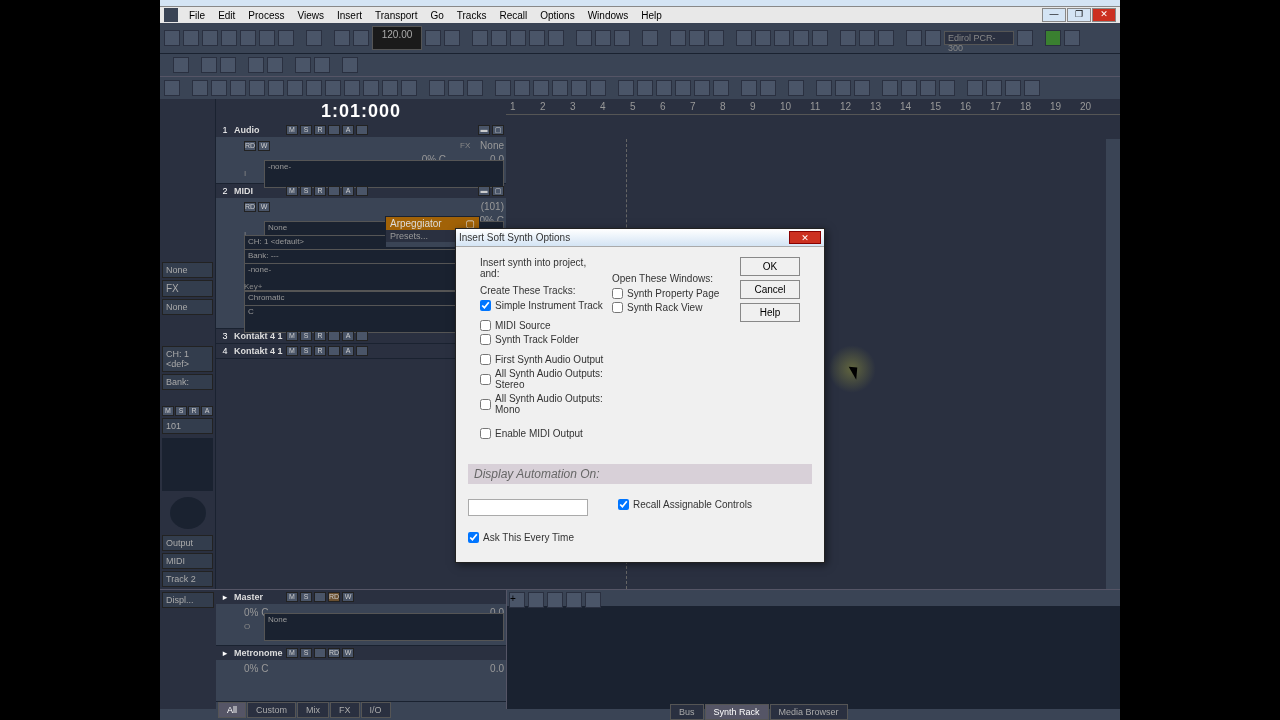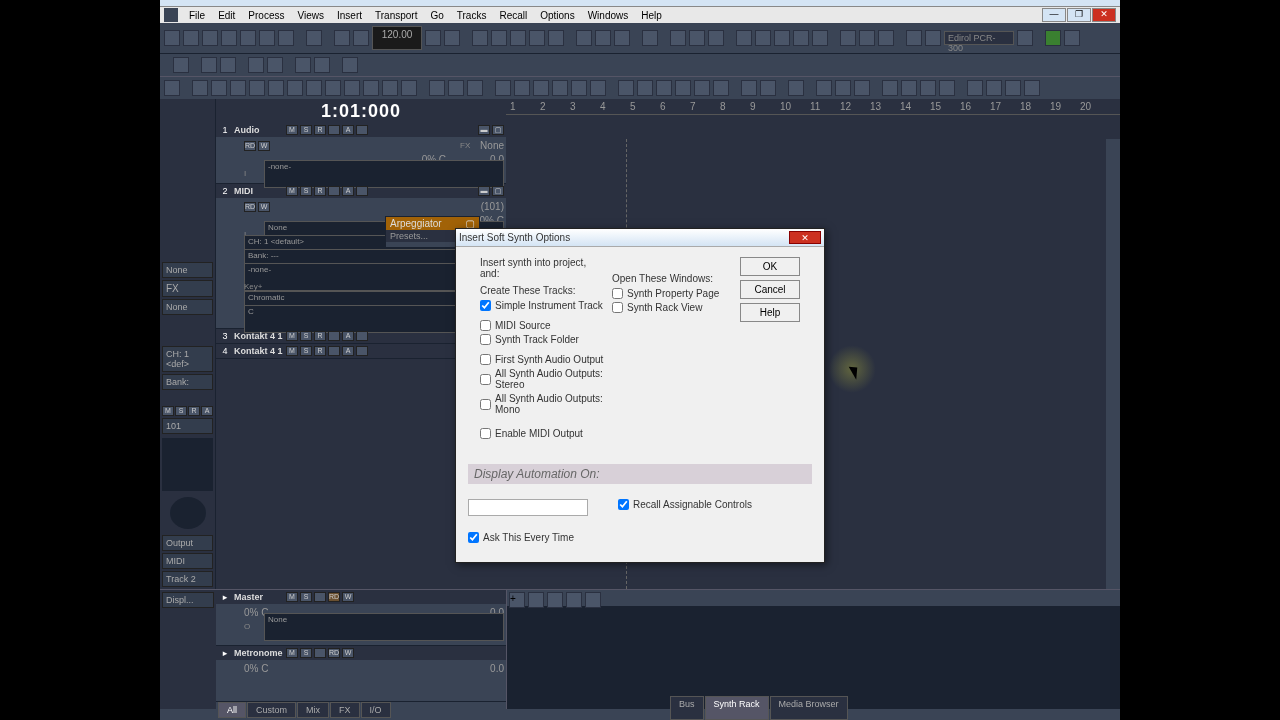--- a/index.html
+++ b/index.html
@@ -64,21 +64,21 @@
 .cursor{position:absolute;left:852px;top:364px;width:12px;height:16px;z-index:200}
 .cursor::before{content:'';position:absolute;width:0;height:0;border-left:7px solid #000;border-top:5px solid transparent;border-bottom:10px solid transparent;transform:rotate(-30deg)}
 .glow{position:absolute;left:828px;top:345px;width:48px;height:48px;border-radius:50%;background:radial-gradient(rgba(200,200,60,.35),transparent 70%);z-index:50}
 .fx-panel{position:absolute;left:385px;top:216px;width:95px;height:32px;background:#3a4455;border:1px solid #1a2230}
 .fx-title{background:#a16207;color:#ddd;font-size:9px;padding:1px 4px;display:flex}
 .fx-title span:first-child{flex:1}
 .fx-row{background:#2a3040;color:#999;font-size:9px;padding:1px 4px}
 .green-btn{background:#3a8030!important}
 .bottom-panel{flex:1;background:#1a2230;border-left:1px solid #556}
 .bot-tools{height:16px;background:#3a4455;display:flex;gap:3px;padding:2px}
-.bottom-tabs{position:absolute;bottom:0;left:510px;height:24px;display:flex;gap:1px}
+.bottom-tabs{position:absolute;bottom:0;left:510px;height:16px;display:flex;gap:1px}
 .window-ctrl{position:absolute;top:8px;right:4px;display:flex;gap:1px}
 .wc{width:24px;height:14px;background:#d4e4f4;border:1px solid #888;font-size:9px;text-align:center}
 .wc.close{background:#cc3020;color:#fff}
 </style>
 </head>
 <body>
 
 <div class="letterbox-l"></div>
 <div class="letterbox-r"></div>
 

